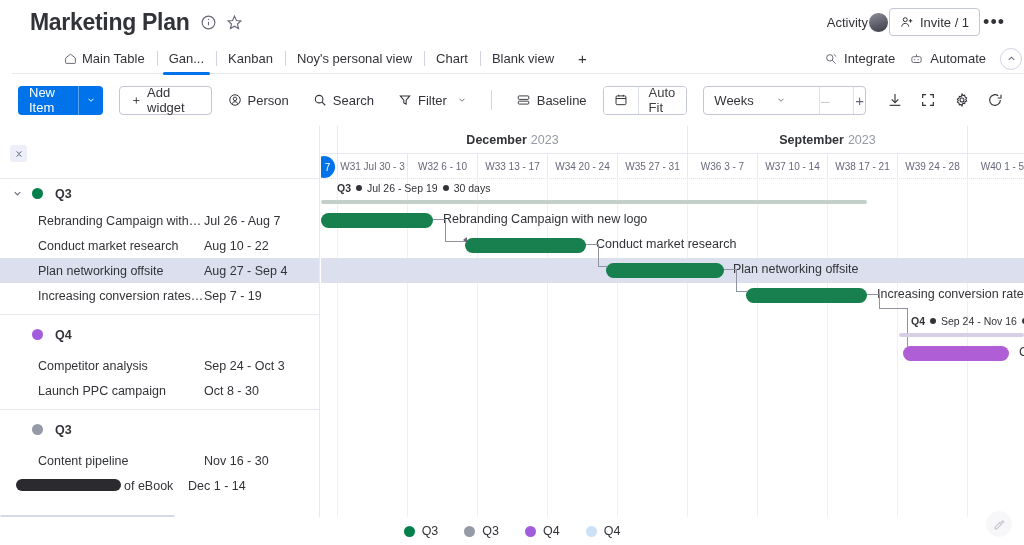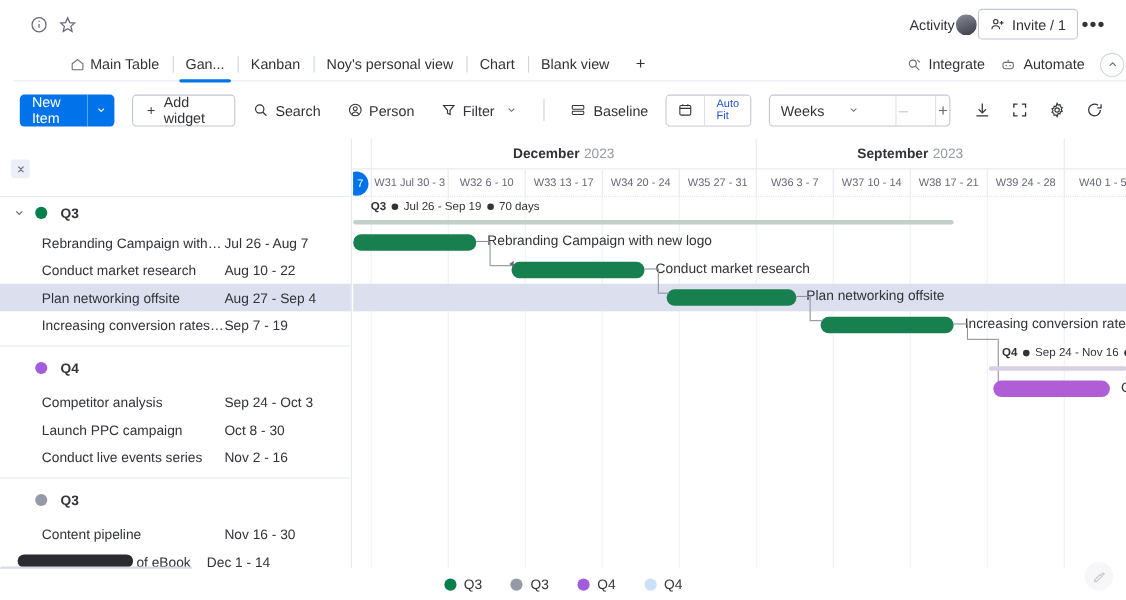--- a/index.html
+++ b/index.html
@@ -105,21 +105,21 @@
     padding: 0 8px; font-size: 13px; color: #323338; cursor: pointer;
     border-radius: 4px;
   }
   .tb-sep { width: 1px; height: 20px; background: #d0d4e4; margin: 0 8px; }
   .seg-group {
     display: flex; align-items: stretch; height: 29px;
     border: 1px solid #c3c6d4; border-radius: 4px; overflow: hidden;
   }
   .seg {
     display: flex; align-items: center; gap: 6px; padding: 0 10px;
-    font-size: 10px; color: #1d4ed8; cursor: pointer; background: #fff;
+    font-size: 13px; color: #404040; cursor: pointer; background: #fff;
   }
   .seg + .seg { border-left: 1px solid #dcdfec; }
   .zoom-group {
     display: flex; align-items: stretch; height: 29px;
     border: 1px solid #c3c6d4; border-radius: 4px; margin-left: 8px; overflow: hidden; gap: 23px;
   }
   .zoom-sel {
     display: flex; align-items: center; gap: 22px; padding: 0 10px;
     font-size: 13px; color: #323338; cursor: pointer;
   }
@@ -242,20 +242,21 @@
     position: absolute; left: 321px; bottom: 0; width: 180px; height: 4px;
     background: #d6d9e6; border-radius: 2px;
   }
 </style>
 </head>
 <body>
 
 <div class="app">
 
   <div class="board-header">
+    <div class="board-title">Marketing Plan</div>
     <div class="title-icons">
       <span>
         <svg class="hicon" viewBox="0 0 24 24" fill="none" stroke="currentColor" stroke-width="1.6">
           <circle cx="12" cy="12" r="9"></circle>
             <line x1="12" y1="11" x2="12" y2="16"></line>
             <circle cx="12" cy="7.6" r=".9" fill="currentColor" stroke="none"></circle>
         </svg>
       </span>
       <span>
         <svg class="hicon" viewBox="0 0 24 24" fill="none" stroke="currentColor" stroke-width="1.6">
@@ -341,34 +342,34 @@
 
     <div class="tb-outline">
       <svg width="13" height="13" viewBox="0 0 24 24" fill="none" stroke="#323338" stroke-width="2">
         <line x1="12" y1="5" x2="12" y2="19"></line>
           <line x1="5" y1="12" x2="19" y2="12"></line>
       </svg>
       <span>Add widget</span>
     </div>
 
     <div class="tb-item">
-      <svg width="14" height="14" viewBox="0 0 24 24" fill="none" stroke="#323338" stroke-width="1.9">
-        <circle cx="10.5" cy="10.5" r="6.5"></circle>
-          <line x1="15.5" y1="15.5" x2="21" y2="21"></line>
-      </svg>
-      <span>Search</span>
-    </div>
-
-    <div class="tb-item">
       <svg width="14" height="14" viewBox="0 0 24 24" fill="none" stroke="#323338" stroke-width="1.7">
         <circle cx="12" cy="12" r="9"></circle>
           <circle cx="12" cy="10" r="3"></circle>
           <path d="M6.5 19c1-2.6 3.1-4 5.5-4s4.5 1.4 5.5 4"></path>
       </svg>
       <span>Person</span>
+    </div>
+
+    <div class="tb-item">
+      <svg width="14" height="14" viewBox="0 0 24 24" fill="none" stroke="#323338" stroke-width="1.9">
+        <circle cx="10.5" cy="10.5" r="6.5"></circle>
+          <line x1="15.5" y1="15.5" x2="21" y2="21"></line>
+      </svg>
+      <span>Search</span>
     </div>
 
     <div class="tb-item">
       <svg width="14" height="14" viewBox="0 0 24 24" fill="none" stroke="#323338" stroke-width="1.8">
         <polygon points="4,5 20,5 14,12.5 14,19 10,17 10,12.5"></polygon>
       </svg>
       <span>Filter</span>
       <svg width="10" height="10" viewBox="0 0 24 24" fill="none" stroke="#676879" stroke-width="2.2" style="margin-left:4px">
         <polyline points="6,9 12,15 18,9"></polyline>
       </svg>
@@ -483,24 +484,20 @@
         <span class="grp-dot" style="background:#a25ddc"></span>
         <span class="grp-label">Q4</span>
       </div>
       <div class="row" style="margin-top:4px">
         <span class="task-name">Competitor analysis</span>
         <span class="task-date">Sep 24 - Oct 3</span>
       </div>
       <div class="row">
         <span class="task-name">Launch PPC campaign</span>
         <span class="task-date">Oct 8 - 30</span>
-      </div>
-      <div class="row">
-        <span class="task-name">Conduct live events series</span>
-        <span class="task-date">Nov 2 - 16</span>
       </div>
 
       <div class="grp-divider"></div>
 
       <div class="row grp-row" style="margin-top:5px">
         <span class="grp-caret"></span>
         <span class="grp-dot" style="background:#9699a6"></span>
         <span class="grp-label">Q3</span>
       </div>
       <div class="row" style="margin-top:4px">
@@ -556,21 +553,21 @@
         <div class="vline" style="left:506px"></div>
         <div class="vline" style="left:576px"></div>
         <div class="vline" style="left:646px"></div>
 
         <div class="grp-summary-row" style="top:0">
           <div class="grp-summary-label" style="left:16px">
             <b>Q3</b>
             <span class="bullet"></span>
             <span>Jul 26 - Sep 19</span>
             <span class="bullet"></span>
-            <span>70 days</span>
+            <span>30 days</span>
           </div>
           <div class="summary-bar" style="left:0px;width:546px;background:#c3cfc9"></div>
         </div>
 
         <div class="tl-row" style="top:29px">
           <div class="bar" style="left:0px;width:112px;background:#17804e"></div>
           <div class="bar-label" style="left:122px">Rebranding Campaign with new logo</div>
         </div>
         <div class="tl-row" style="top:54px">
           <div class="bar" style="left:144px;width:121px;background:#17804e"></div>

